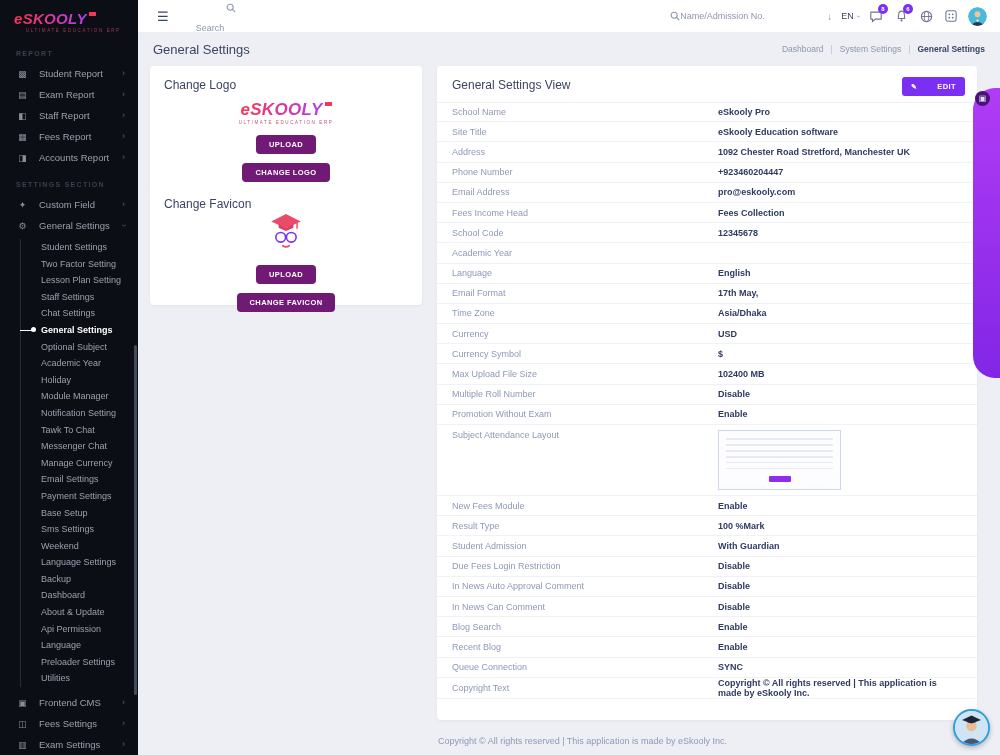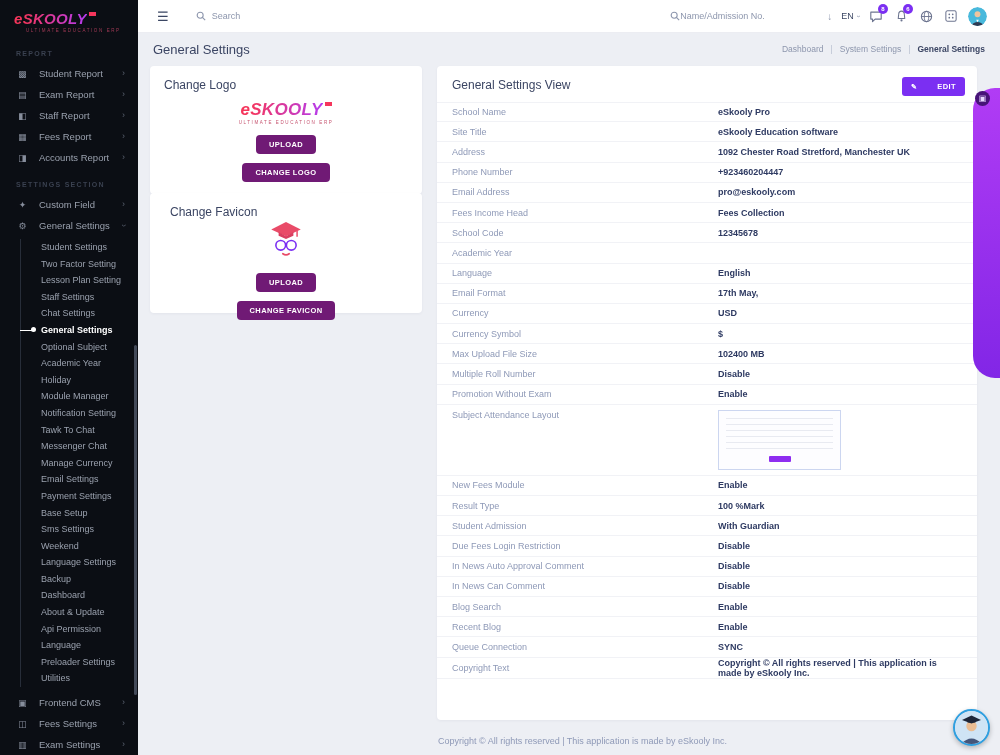--- a/index.html
+++ b/index.html
@@ -23,21 +23,21 @@
   .submenu { margin:3px 0 5px 20px; border-left:1px solid #272d39; }
   .submenu-item { position:relative; height:16.6px; line-height:16.6px; padding-left:20px; font-size:9px; color:#9aa1ae; white-space:nowrap; cursor:pointer; }
   .submenu-item.active { color:#ffffff; font-weight:bold; }
   .submenu-item.active::before { content:""; position:absolute; left:-1px; top:8px; width:13px; height:1px; background:#fff; }
   .submenu-item.active::after { content:""; position:absolute; left:10px; top:5.5px; width:5px; height:5px; border-radius:50%; background:#fff; }
   .side-scrollbar { position:absolute; right:1px; top:345px; width:3px; height:350px; background:#434a59; border-radius:2px; }
 
   
   .topbar { position:absolute; left:138px; top:0; right:0; height:33px; background:#fff; border-bottom:1px solid #ecedf2; display:flex; align-items:center; z-index:4; }
   .hamburger { margin-left:19px; font-size:13px; color:#3b4663; cursor:pointer; line-height:1; }
-  .tb-search { display:flex; align-items:center; gap:6px; margin-left:27px; }
+  .tb-search { display:flex; align-items:center; gap:6px; margin-left:27px;flex-direction:column; }
   .tb-search input, .tb-search2 input { border:none; outline:none; font-size:9px; color:#3b4663; background:transparent; font-family:"Liberation Sans",sans-serif; }
   .tb-search input::placeholder, .tb-search2 input::placeholder { color:#8d96ad; }
   .tb-search input { width:70px; }
   .tb-right { margin-left:auto; display:flex; align-items:center; gap:9px; padding-right:13px; }
   .tb-search2 { display:flex; align-items:center; gap:0; margin-right:18px; }
   .tb-search2 input { width:120px; }
   .tb-ic { position:relative; width:16px; height:16px; display:flex; align-items:center; justify-content:center; cursor:pointer; color:#6d7590; }
   .tb-ic svg { display:block; }
   .badge { position:absolute; top:-4px; right:-4px; min-width:10px; height:10px; border-radius:50%; background:#7b2ff2; color:#fff; font-size:6px; line-height:10px; text-align:center; font-weight:bold; }
   .lang { display:flex; align-items:center; gap:3px; font-size:9px; color:#3b4663; cursor:pointer; }
@@ -52,21 +52,21 @@
   .bc-item { cursor:pointer; }
   .bc-item.current { color:#3b4563; font-weight:bold; }
   .bc-sep { color:#b8bfd0; }
 
   
   .content { position:absolute; left:138px; top:66px; right:0; bottom:0; }
   .card { position:absolute; background:#fff; border-radius:4px; box-shadow:0 1px 3px rgba(30,30,80,.05); }
   .card-title { font-size:12px; color:#3b4563; font-weight:500; }
 
   .logo-card { left:12px; top:0; width:272px; height:128px; padding:12px 14px; }
-  .favicon-card { left:12px; top:127px; width:272px; height:120px; padding:12px 20px; }
+  .favicon-card { left:12px; top:119px; width:272px; height:120px; padding:12px 14px; }
   .card-center { display:flex; flex-direction:column; align-items:center; }
   .card-logo { margin-top:8px; text-align:center; }
   .card-logo .logo-text { font-size:17px; }
   .card-logo .logo-tagline { margin:0; text-align:center; color:#c5526e; font-size:4.5px; }
   .btn { display:block; background:#701a75; color:#fff; border:none; border-radius:4px; font-family:"Liberation Sans",sans-serif; font-weight:bold; font-size:7.5px; letter-spacing:.4px; padding:5px 13px; cursor:pointer; }
   .btn.upload { margin-top:10px; }
   .btn.change { margin-top:9px; }
   .favicon-img { margin-top:2px; }
 
   .view-card { left:299px; top:0; width:540px; height:654px; }
@@ -333,20 +333,24 @@
         </div>
         <div class="srow">
           <div class="lbl">Language</div>
           <div class="val">English</div>
         </div>
         <div class="srow">
           <div class="lbl">Email Format</div>
           <div class="val">17th May,</div>
         </div>
         <div class="srow">
+          <div class="lbl">Time Zone</div>
+          <div class="val">Asia/Dhaka</div>
+        </div>
+        <div class="srow">
           <div class="lbl">Currency</div>
           <div class="val">USD</div>
         </div>
         <div class="srow">
           <div class="lbl">Currency Symbol</div>
           <div class="val">$</div>
         </div>
         <div class="srow">
           <div class="lbl">Max Upload File Size</div>
           <div class="val">102400 MB</div>

